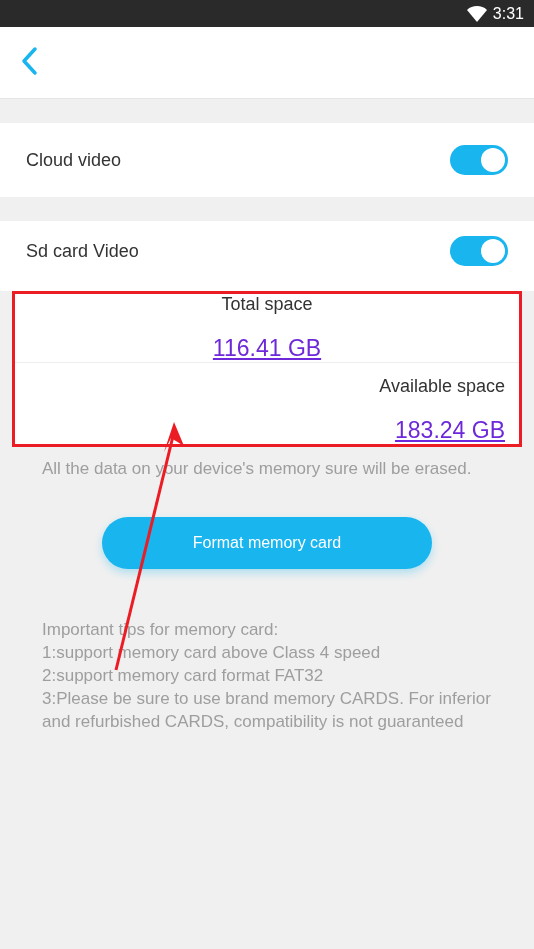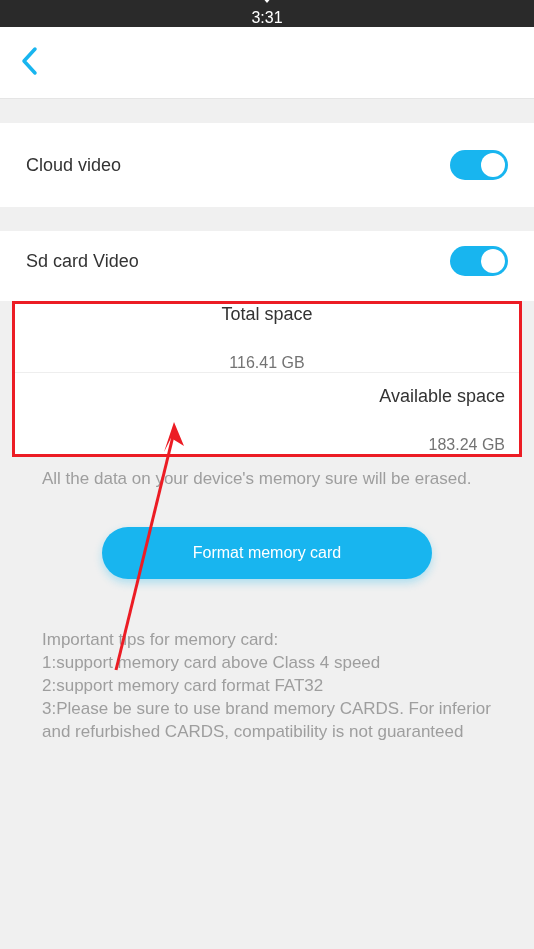--- a/index.html
+++ b/index.html
@@ -1,25 +1,25 @@
 <!DOCTYPE html>
 <html><head>
 <meta charset="utf-8">
 <style>
   * { box-sizing: border-box; margin: 0; padding: 0; }
   html, body { width: 534px; height: 949px; font-family: -apple-system, Helvetica, Arial, sans-serif; background: #f0f0f0; overflow: hidden; }
-  .status-bar { height: 27px; background: #2a2a2a; display: flex; justify-content: flex-end; align-items: center; padding: 0 10px; color: #fff; font-size: 16px; font-weight: 500; gap: 6px; flex-direction: column; }
+  .status-bar { height: 27px; background: #2a2a2a; display: flex; justify-content: flex-end; align-items: center; padding: 0 10px; color: #fff; font-size: 16px; font-weight: 500; gap: 6px; }
   .wifi-icon svg { display: block; }
   .header { height: 72px; background: #fff; display: flex; align-items: center; justify-content: center; position: relative; border-bottom: 1px solid #e5e5e5; }
   .back-btn { position: absolute; left: 20px; top: 50%; transform: translateY(-50%); }
   .header-title { color: #18b5ef; font-size: 24px; font-weight: 400; }
   .spacer { height: 24px; background: #f0f0f0; }
-  .row { background: #fff; display: flex; align-items: center; justify-content: space-between; padding: 0 26px; height: 84px; font-size: 18px; color: #333; }
+  .row { background: #fff; display: flex; align-items: center; justify-content: space-between; padding: 0 26px; height: 74px; font-size: 18px; color: #333; }
   .row.short { height: 60px; }
-  .value { color: #737373; font-size: 16px; }
+  .value { color: #6d28d9; font-size: 23px; text-decoration: underline; }
   .toggle { width: 58px; height: 30px; background: #18b5ef; border-radius: 15px; position: relative; }
   .toggle-knob { position: absolute; right: 3px; top: 3px; width: 24px; height: 24px; background: #fff; border-radius: 50%; }
   .highlight-box { border: 3px solid #ec1c24; margin: 0 12px; background: #fff; }
   .hl-row { display: flex; align-items: center; justify-content: space-between; padding: 0 14px; height: 68px; font-size: 18px; color: #333; flex-direction: column; }
   .hl-row + .hl-row { border-top: 1px solid #eee; }
   .hl-row:last-child { height: 82px; align-items: flex-end; padding-top: 13px; }
   .body-area { background: #f0f0f0; padding-bottom: 40px; }
   .warning { color: #9e9e9e; font-size: 17px; padding: 10px 42px 0 42px; line-height: 1.4; }
   .format-btn { display: block; margin: 36px auto 0 auto; width: 330px; height: 52px; background: #18b5ef; color: #fff; border: none; border-radius: 26px; font-size: 16px; box-shadow: 0 4px 8px rgba(24,181,239,0.3); }
   .tips { color: #9e9e9e; font-size: 17px; padding: 50px 42px 0 42px; line-height: 1.35; white-space: pre-line; }

